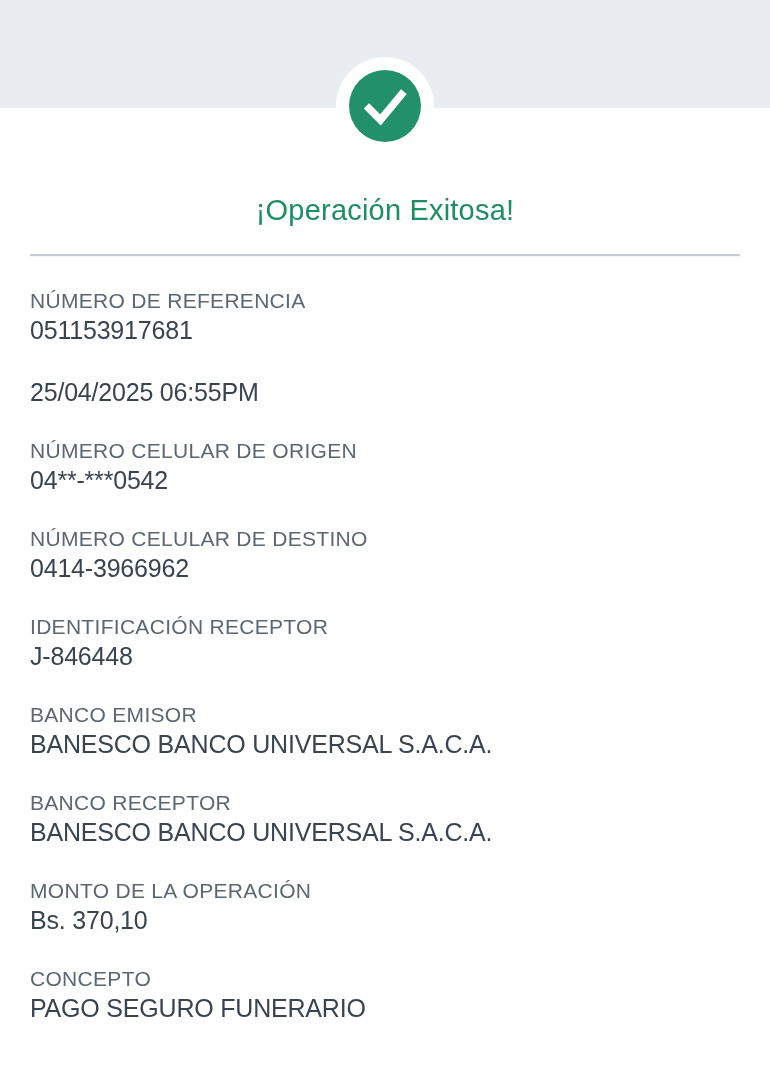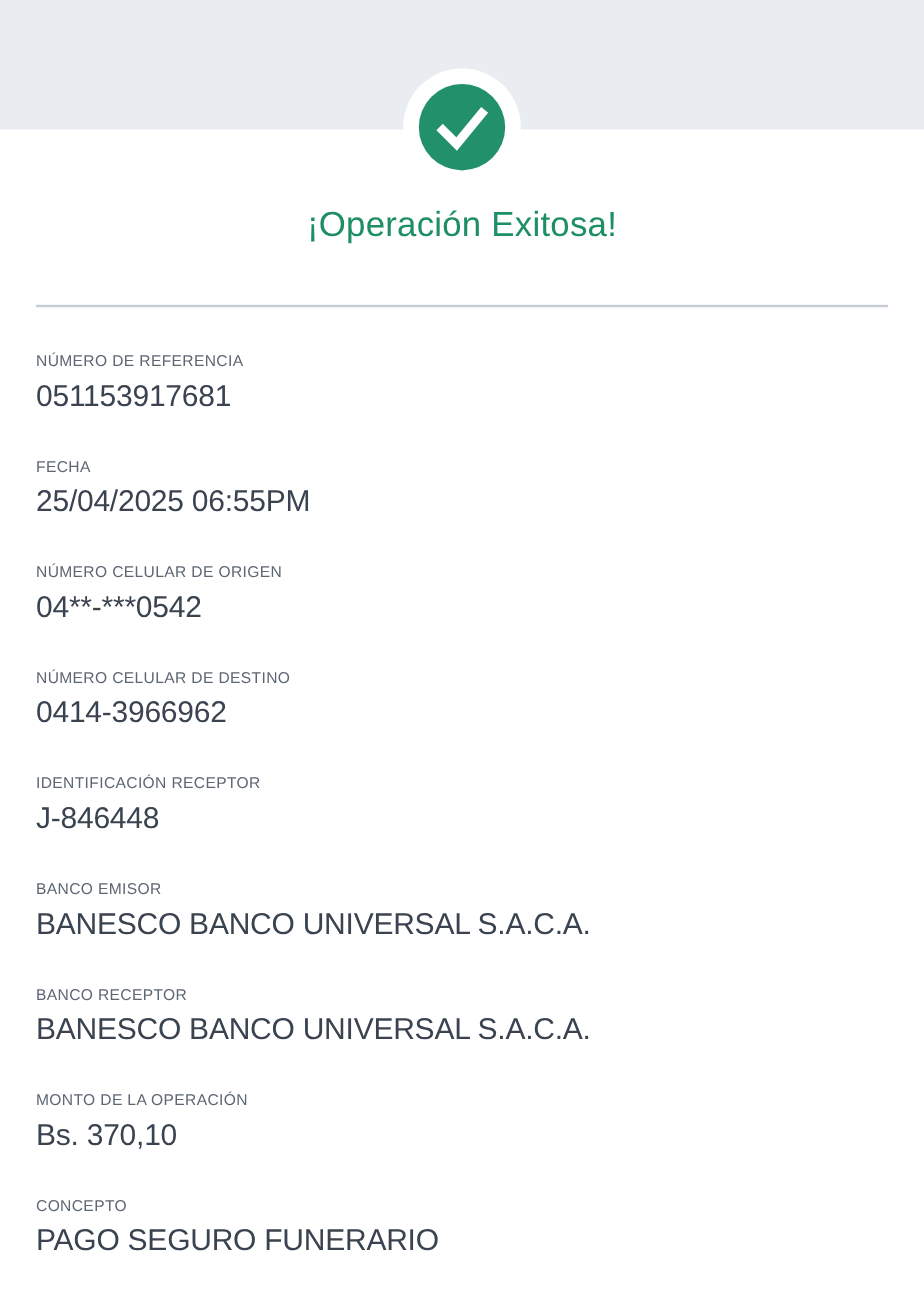--- a/index.html
+++ b/index.html
@@ -35,21 +35,21 @@
     display:flex;align-items:center;justify-content:center;
   }
   .badge-inner{
     width:72px;height:72px;
     background:var(--success-green);
     border-radius:50%;
     display:flex;align-items:center;justify-content:center;
   }
   .title{
     position:absolute;
-    top:172px;left:0;
+    top:194px;left:0;
     width:770px;
     text-align:center;
     font-size:29px;
     font-weight:400;
     color:var(--title-green);
     letter-spacing:0.2px;
   }
   .divider{
     position:absolute;
     top:254px;left:30px;
@@ -59,21 +59,21 @@
   }
   .fields{
     position:absolute;
     top:288px;left:30px;
     width:710px;
   }
   .field{
     margin-bottom:30px;
   }
   .field-label{
-    font-size:13px;
+    font-size:21px;
     line-height:26px;
     color:var(--label-gray);
     letter-spacing:0.3px;
   }
   .field-value{
     font-size:25px;
     line-height:32px;
     font-weight:400;
     color:var(--value-dark);
     letter-spacing:-0.2px;
@@ -100,21 +100,20 @@
 
   <div class="divider"></div>
 
   <div class="fields">
     <div class="field">
       <div class="field-label">NÚMERO DE REFERENCIA</div>
       <div class="field-value">051153917681</div>
     </div>
 
     <div class="field">
-      <div class="field-label">FECHA</div>
       <div class="field-value">25/04/2025 06:55PM</div>
     </div>
 
     <div class="field">
       <div class="field-label">NÚMERO CELULAR DE ORIGEN</div>
       <div class="field-value">04**-***0542</div>
     </div>
 
     <div class="field">
       <div class="field-label">NÚMERO CELULAR DE DESTINO</div>

